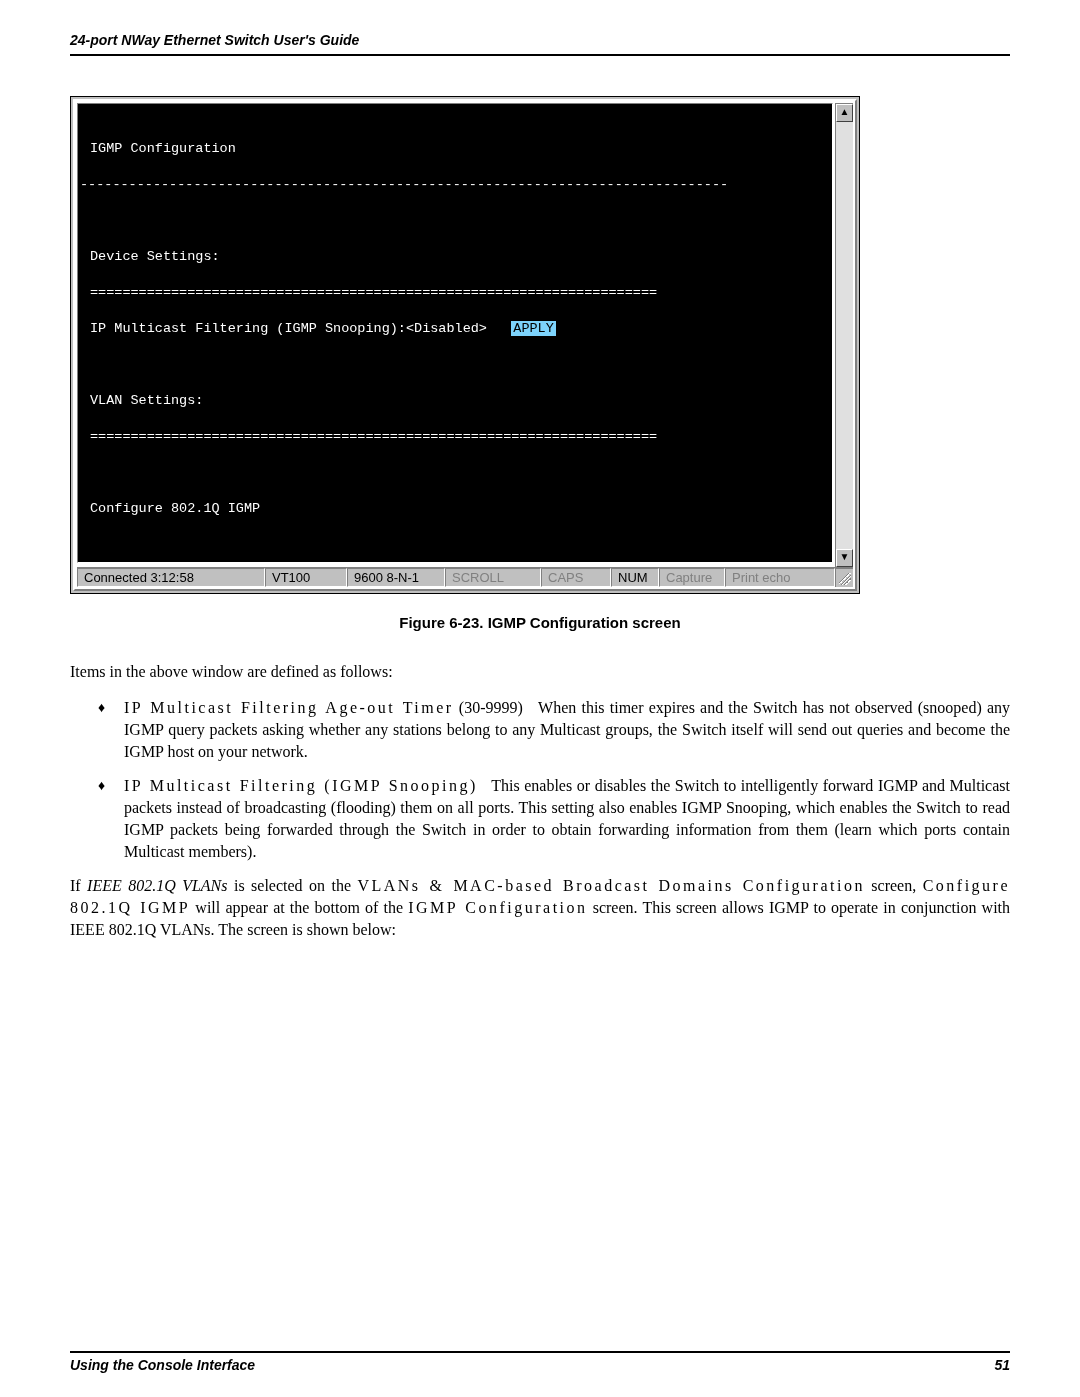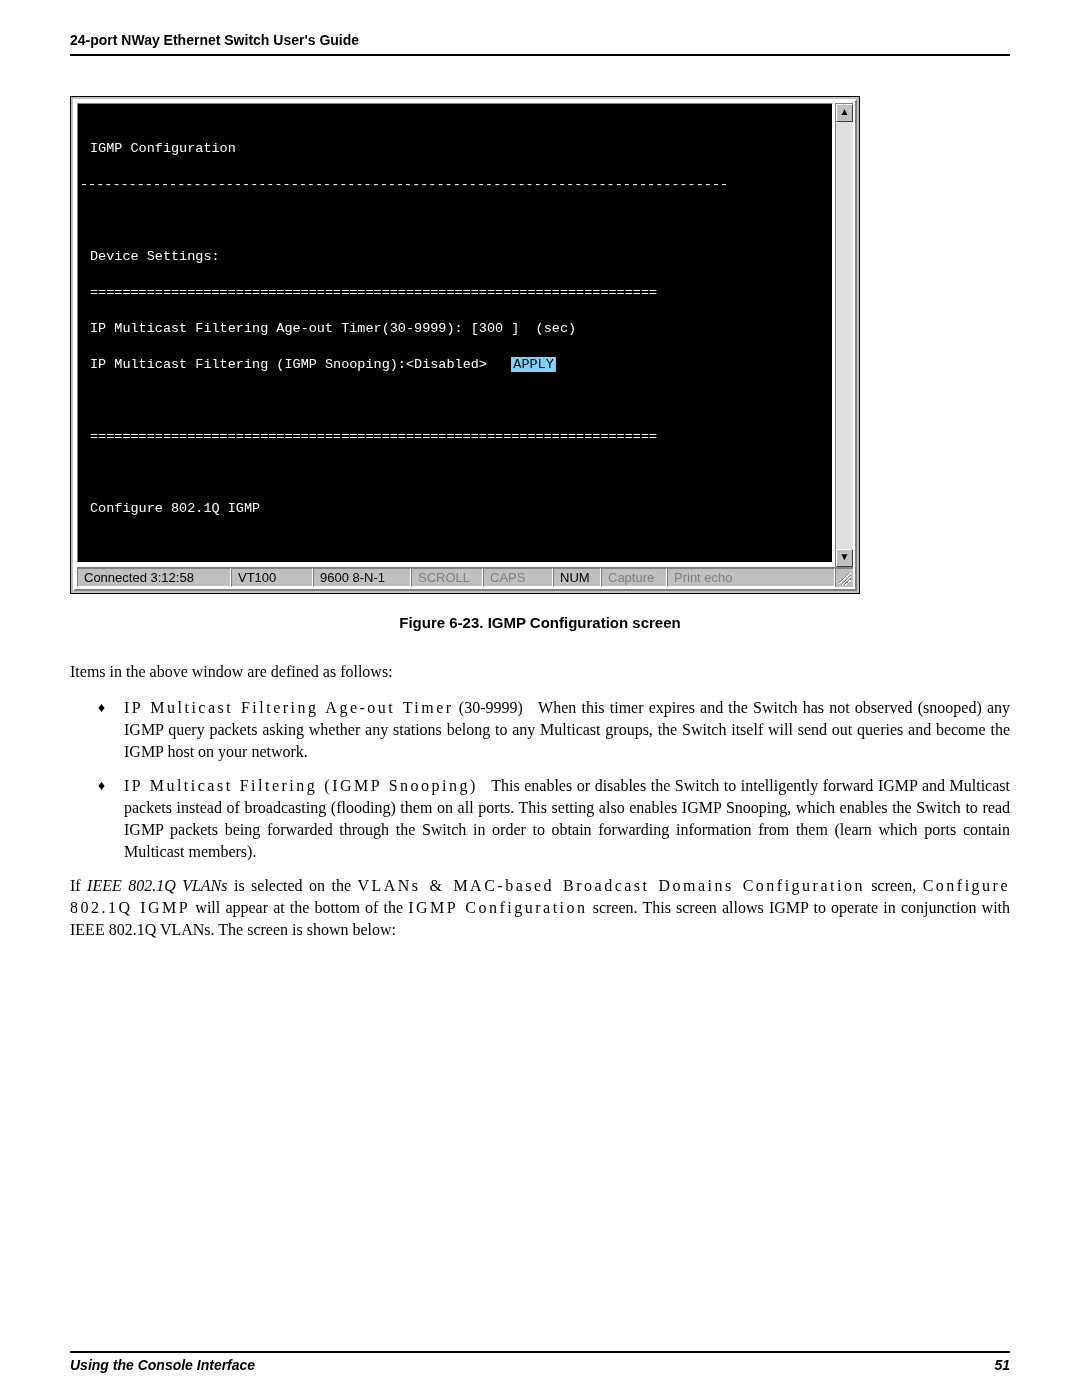--- a/index.html
+++ b/index.html
@@ -13,20 +13,21 @@
     width: 1080px;
     height: 1397px;
     position: relative;
     padding: 30px 70px 30px 70px;
     background: #ffffff;
   }
   .header-title {
     font-family: Arial, sans-serif;
     font-weight: bold;
     font-size: 14px;
+    font-style: italic;
     margin-top: 2px;
   }
   .header-rule {
     border: none;
     border-top: 2px solid #000;
     margin-top: 6px;
     margin-bottom: 40px;
   }
   .terminal-frame {
     width: 790px;
@@ -188,23 +189,23 @@
 
   <div class="terminal-frame">
     <div class="terminal-inner">
 
       <div class="terminal-screen">
 <div class="term-line">IGMP Configuration</div>
 <div class="term-line" style="padding-left:2px">--------------------------------------------------------------------------------</div>
 <div class="term-line"> </div>
 <div class="term-line">Device Settings:</div>
 <div class="term-line">======================================================================</div>
-<div class="term-line">IP Multicast Filtering Age-out Timer(30-9999): [300 ]  (sec)</div>
 <div class="term-line"><span>IP Multicast Filtering (IGMP Snooping):&lt;Disabled&gt;   </span><span class="apply-btn">APPLY</span></div>
 <div class="term-line"> </div>
+<div class="term-line">VLAN Settings:</div>
 <div class="term-line">======================================================================</div>
 <div class="term-line"> </div>
 <div class="term-line">Configure 802.1Q IGMP</div>
 
 
 
 
 
 
 
@@ -213,24 +214,24 @@
 
 
       </div>
 
       <div class="scrollbar">
         <div class="scroll-up">▲</div>
         <div class="scroll-down">▼</div>
       </div>
 
       <div class="status-bar">
-        <div class="status-cell" style="width:154px">Connected 3:12:58</div>
+        <div class="status-cell" style="width:188px">Connected 3:12:58</div>
         <div class="status-cell" style="width:82px">VT100</div>
         <div class="status-cell" style="width:98px">9600 8-N-1</div>
-        <div class="status-cell dim" style="width:72px">SCROLL</div>
+        <div class="status-cell dim" style="width:96px">SCROLL</div>
         <div class="status-cell dim" style="width:70px">CAPS</div>
         <div class="status-cell" style="width:48px">NUM</div>
         <div class="status-cell dim" style="width:66px">Capture</div>
         <div class="status-cell dim" style="flex:1">Print echo</div>
         <div class="resize-grip"></div>
       </div>
 
     </div>
   </div>
 

